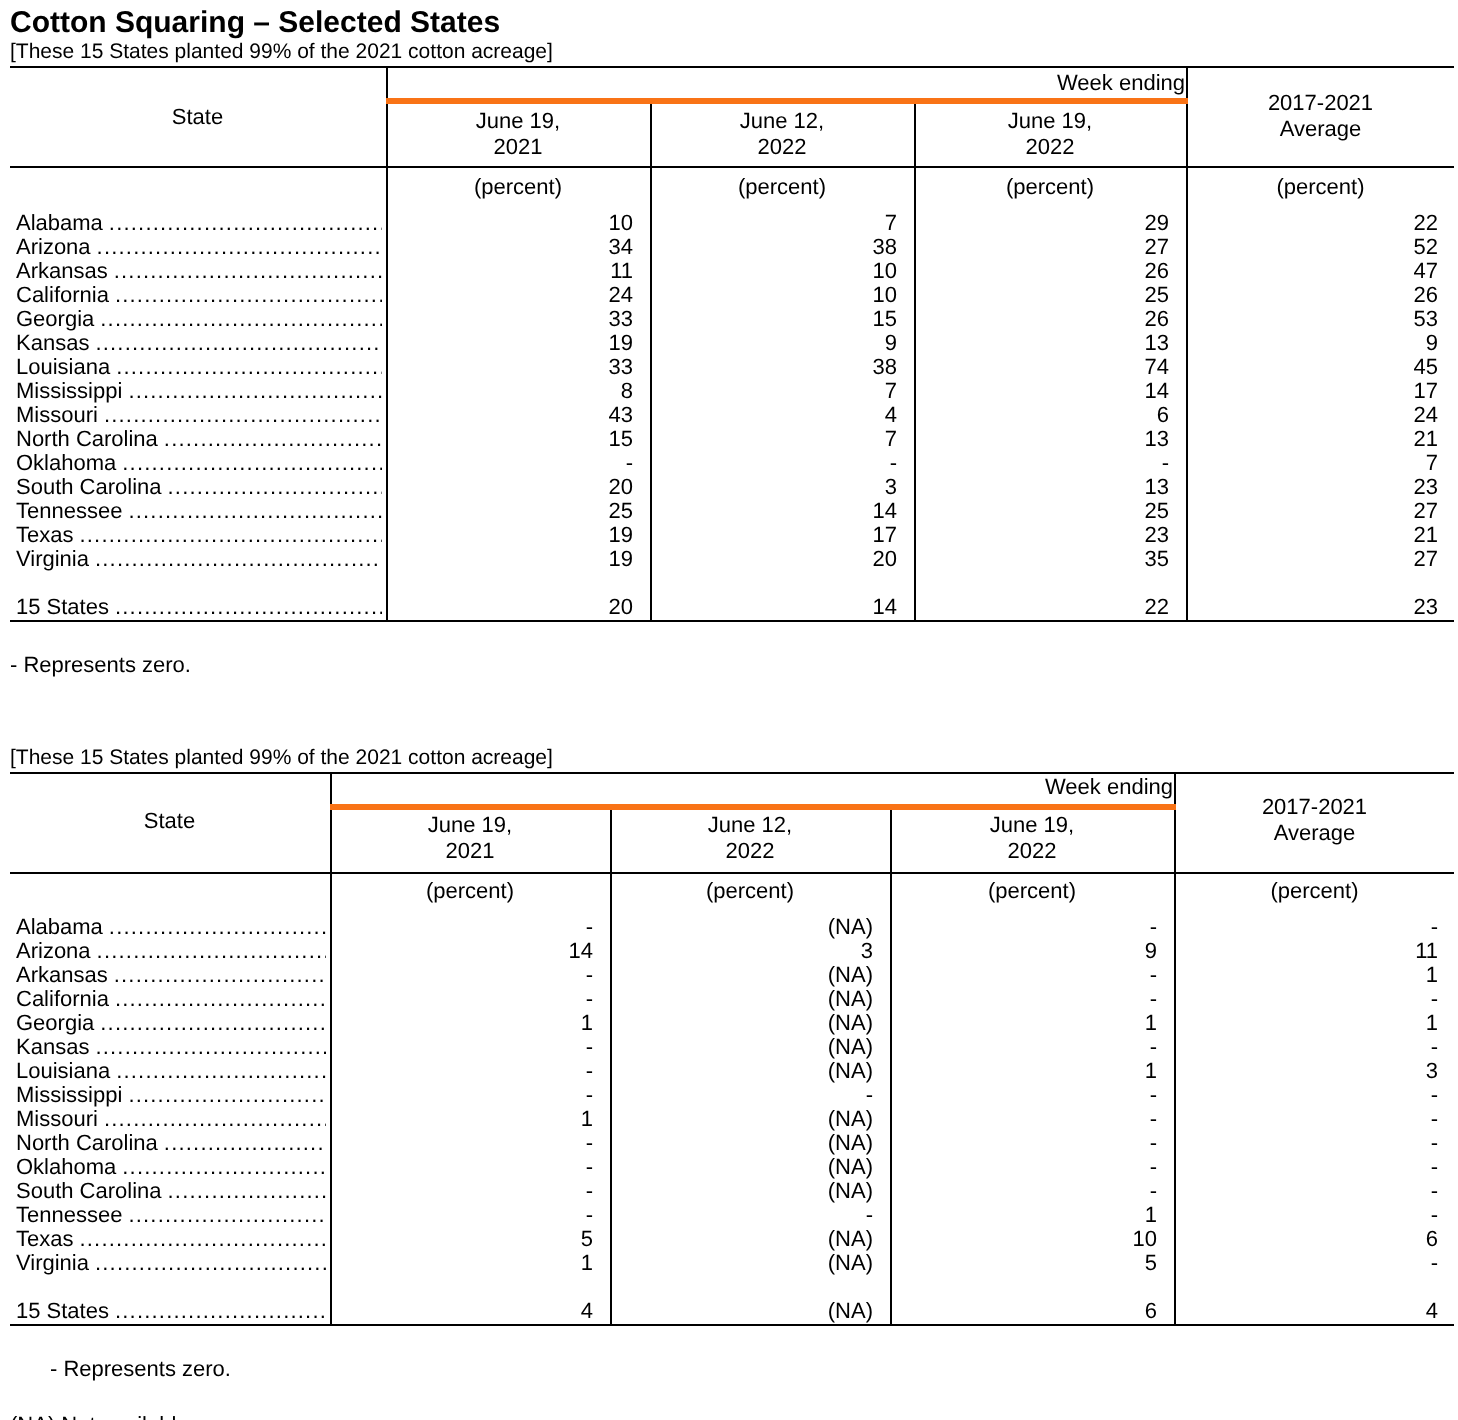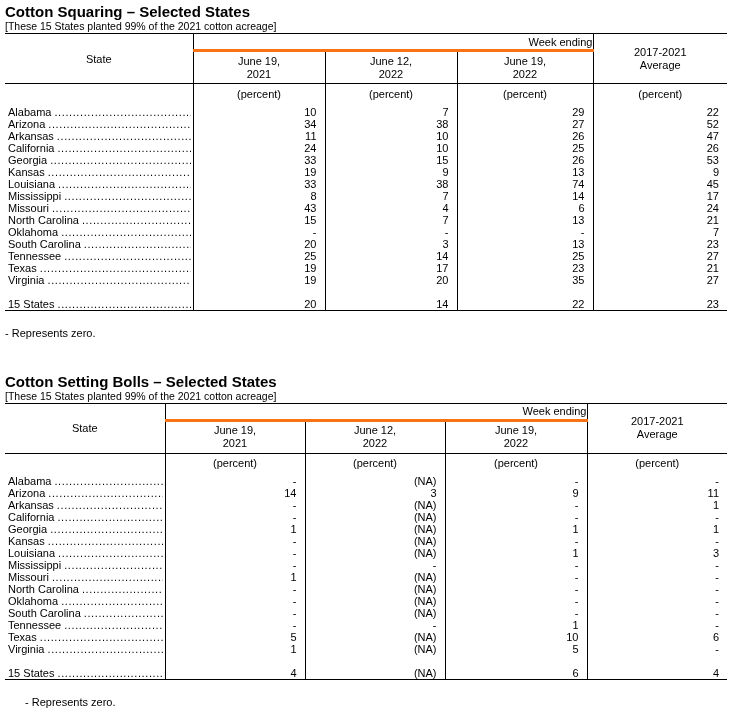--- a/index.html
+++ b/index.html
@@ -280,21 +280,20 @@
           <td class="c-data">14</td>
           <td class="c-data">22</td>
           <td class="c-avg">23</td>
         </tr>
       </tbody>
   </table>
   <div class="footnote">- Represents zero.</div>
 </section>
 
 <section class="section2">
-  <h1 class="title">Cotton Setting Bolls – Selected States</h1>
   <div class="note">[These 15 States planted 99% of the 2021 cotton acreage]</div>
   <table class="tbl">
     <colgroup>
       <col style="width:160px">
         <col style="width:140px">
         <col style="width:140px">
         <col style="width:142px">
         <col style="width:140px">
     </colgroup>
     <thead>

